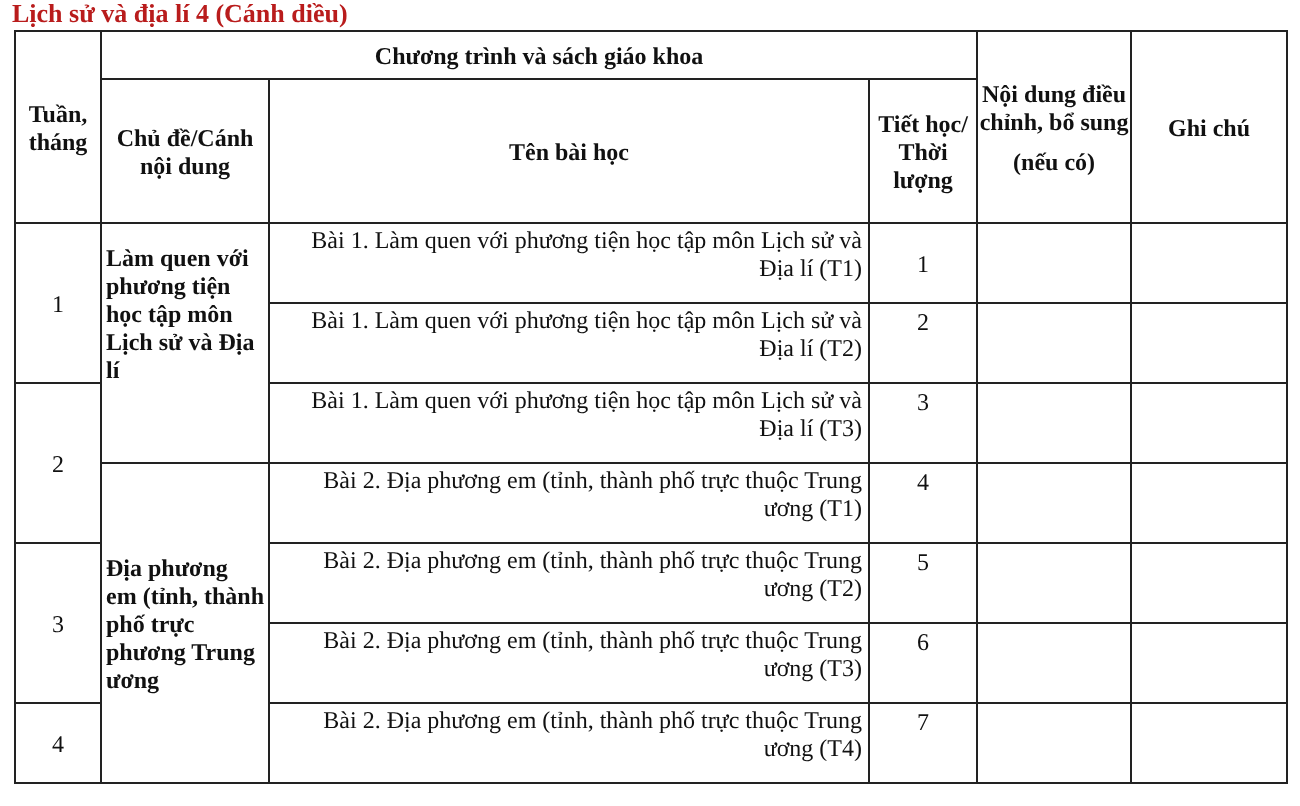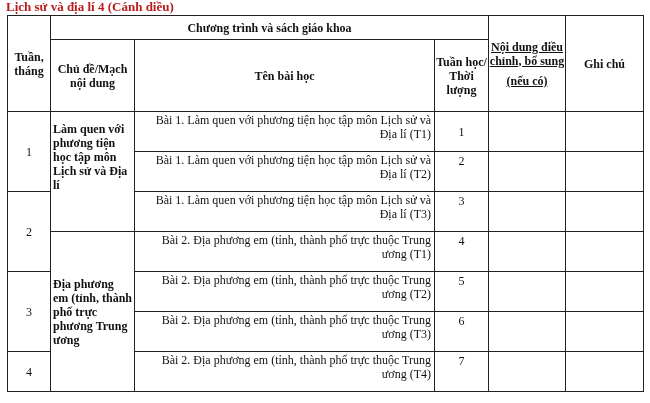--- a/index.html
+++ b/index.html
@@ -14,21 +14,21 @@
   .r { height: 40px; }
   .wk { text-align: center; }
   .topic { font-weight: bold; text-align: left; padding: 0 2px !important; font-size: 12.5px; line-height: 15px; }
   .topic1 { vertical-align: top !important; padding-top: 10px !important; }
   .topic2 { vertical-align: middle !important; }
   .lesson { vertical-align: top !important; padding: 1px 3px 0 3px !important; text-align: right; font-size: 12px; line-height: 18px; }
   .period { text-align: center; vertical-align: top !important; padding-top: 2px !important; }
   .period.mid { vertical-align: middle !important; padding-top: 0 !important; }
   .blank { }
   .hdr-tiet { line-height: 17px; }
-  .hdr-nd { line-height: 17px; text-decoration: underline; }
+  .hdr-nd { line-height: 17px; }
   .hdr-nd .sp { display:block; height: 6px; }
 </style>
 </head>
 <body>
 
 <div class="title">Lịch sử và địa lí 4 (Cánh diều)</div>
 
 <table class="plan">
   <colgroup>
     <col style="width:43px">
@@ -43,23 +43,23 @@
     <th rowspan="2">Tuần, tháng</th>
     <th colspan="3">Chương trình và sách giáo khoa</th>
     <th rowspan="2" class="hdr-nd">
       <span>Nội dung điều chỉnh, bổ sung</span>
       <span class="sp"></span>
       <span>(nếu có)</span>
     </th>
     <th rowspan="2">Ghi chú</th>
   </tr>
   <tr class="h-sub">
-    <th>Chủ đề/Mạch nội dung</th>
+    <th>Chủ đề/Cánh nội dung</th>
     <th>Tên bài học</th>
-    <th class="hdr-tiet">Tuần học/ Thời lượng</th>
+    <th class="hdr-tiet">Tiết học/ Thời lượng</th>
   </tr>
 
   <tr class="r">
     <td rowspan="2" class="wk">1</td>
     <td rowspan="3" class="topic topic1">Làm quen với phương tiện học tập môn Lịch sử và Địa lí</td>
     <td class="lesson">Bài 1. Làm quen với phương tiện học tập môn Lịch sử và Địa lí (T1)</td>
     <td class="period mid">1</td>
     <td class="blank"></td>
     <td class="blank"></td>
   </tr>

